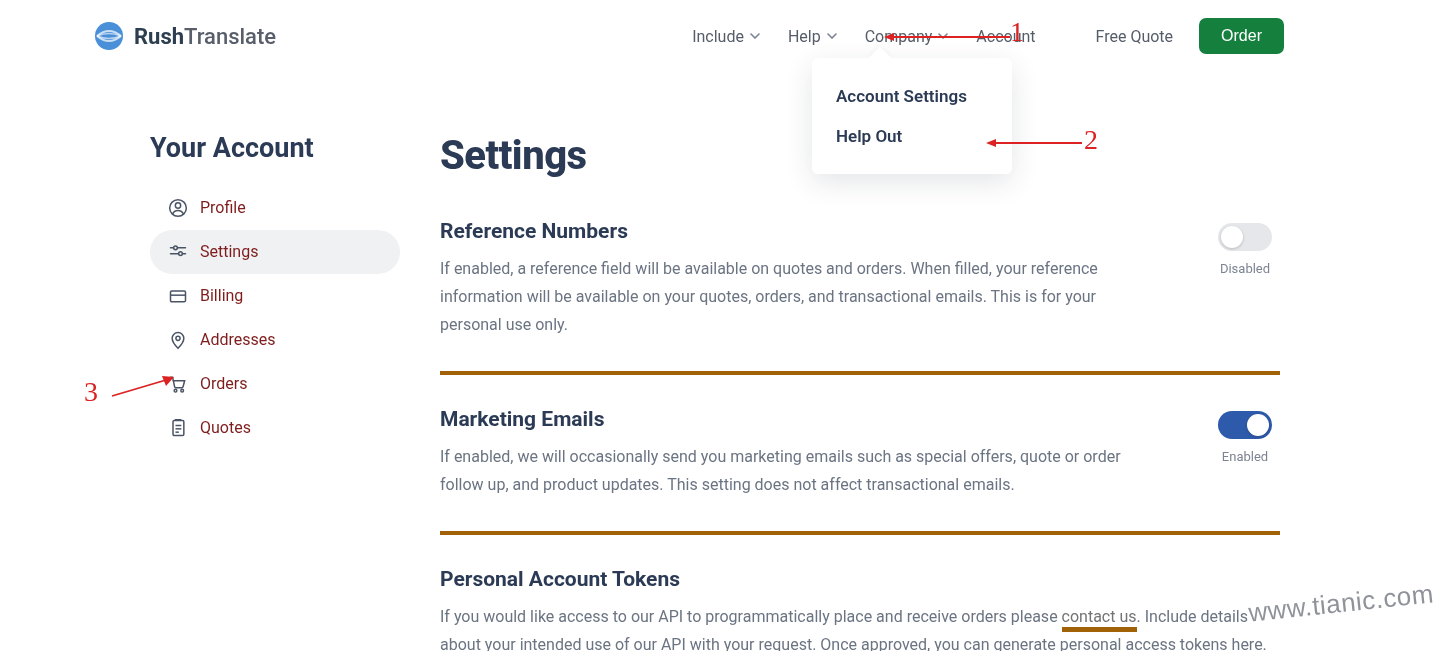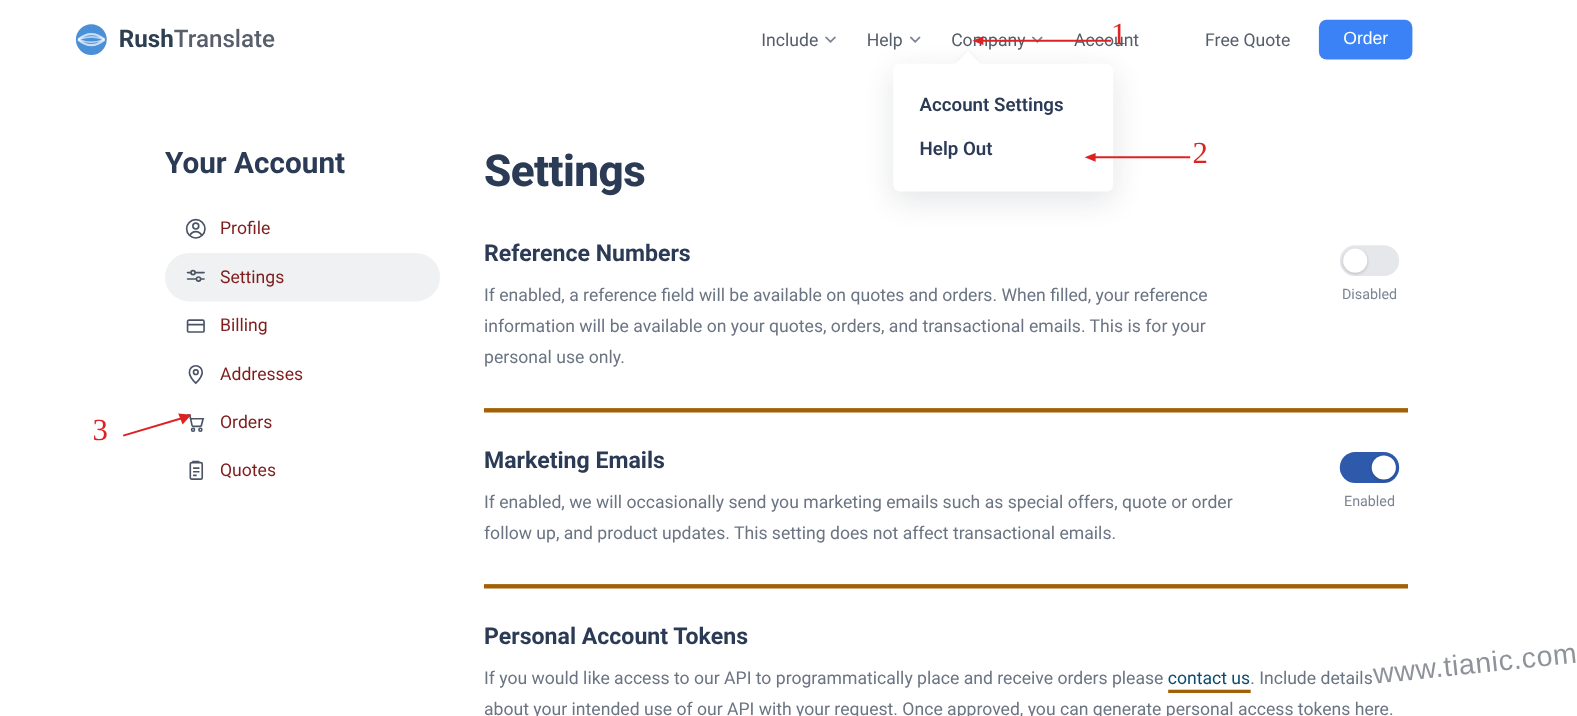--- a/index.html
+++ b/index.html
@@ -10,21 +10,21 @@
     width: 1434px;
     height: 651px;
     position: relative;
     overflow: hidden;
   }
 
   
   .header {
     display: flex;
     align-items: center;
-    padding: 18px 150px 18px 68px;
+    padding: 18px 150px 18px 94px;
   }
   .logo {
     display: flex;
     align-items: center;
     gap: 10px;
     cursor: pointer;
   }
   .logo-mark {
     width: 30px;
     height: 30px;
@@ -68,21 +68,21 @@
     display: flex;
     align-items: center;
     gap: 26px;
   }
   .free-quote {
     font-size: 16px;
     color: #555d68;
     cursor: pointer;
   }
   .order-btn {
-    background: #3b82f6;
+    background: #15803d;
     color: #fff;
     font-size: 16px;
     padding: 9px 22px;
     border-radius: 7px;
     border: none;
     cursor: pointer;
     font-weight: 500;
   }
 
   
@@ -200,23 +200,23 @@
     font-weight: 700;
     color: #2b3a55;
     margin-bottom: 12px;
   }
   .section-desc {
     font-size: 16px;
     line-height: 1.75;
     color: #6b7482;
   }
   .section-desc a {
-    color: #0c4a6e;
+    color: #737373;
     text-decoration: none;
-    border-bottom: 3px solid #a16207;
+    border-bottom: 5px solid #a16207;
     padding-bottom: 1px;
   }
 
   .toggle-col {
     width: 70px;
     display: flex;
     flex-direction: column;
     align-items: center;
     gap: 10px;
     padding-top: 4px;

